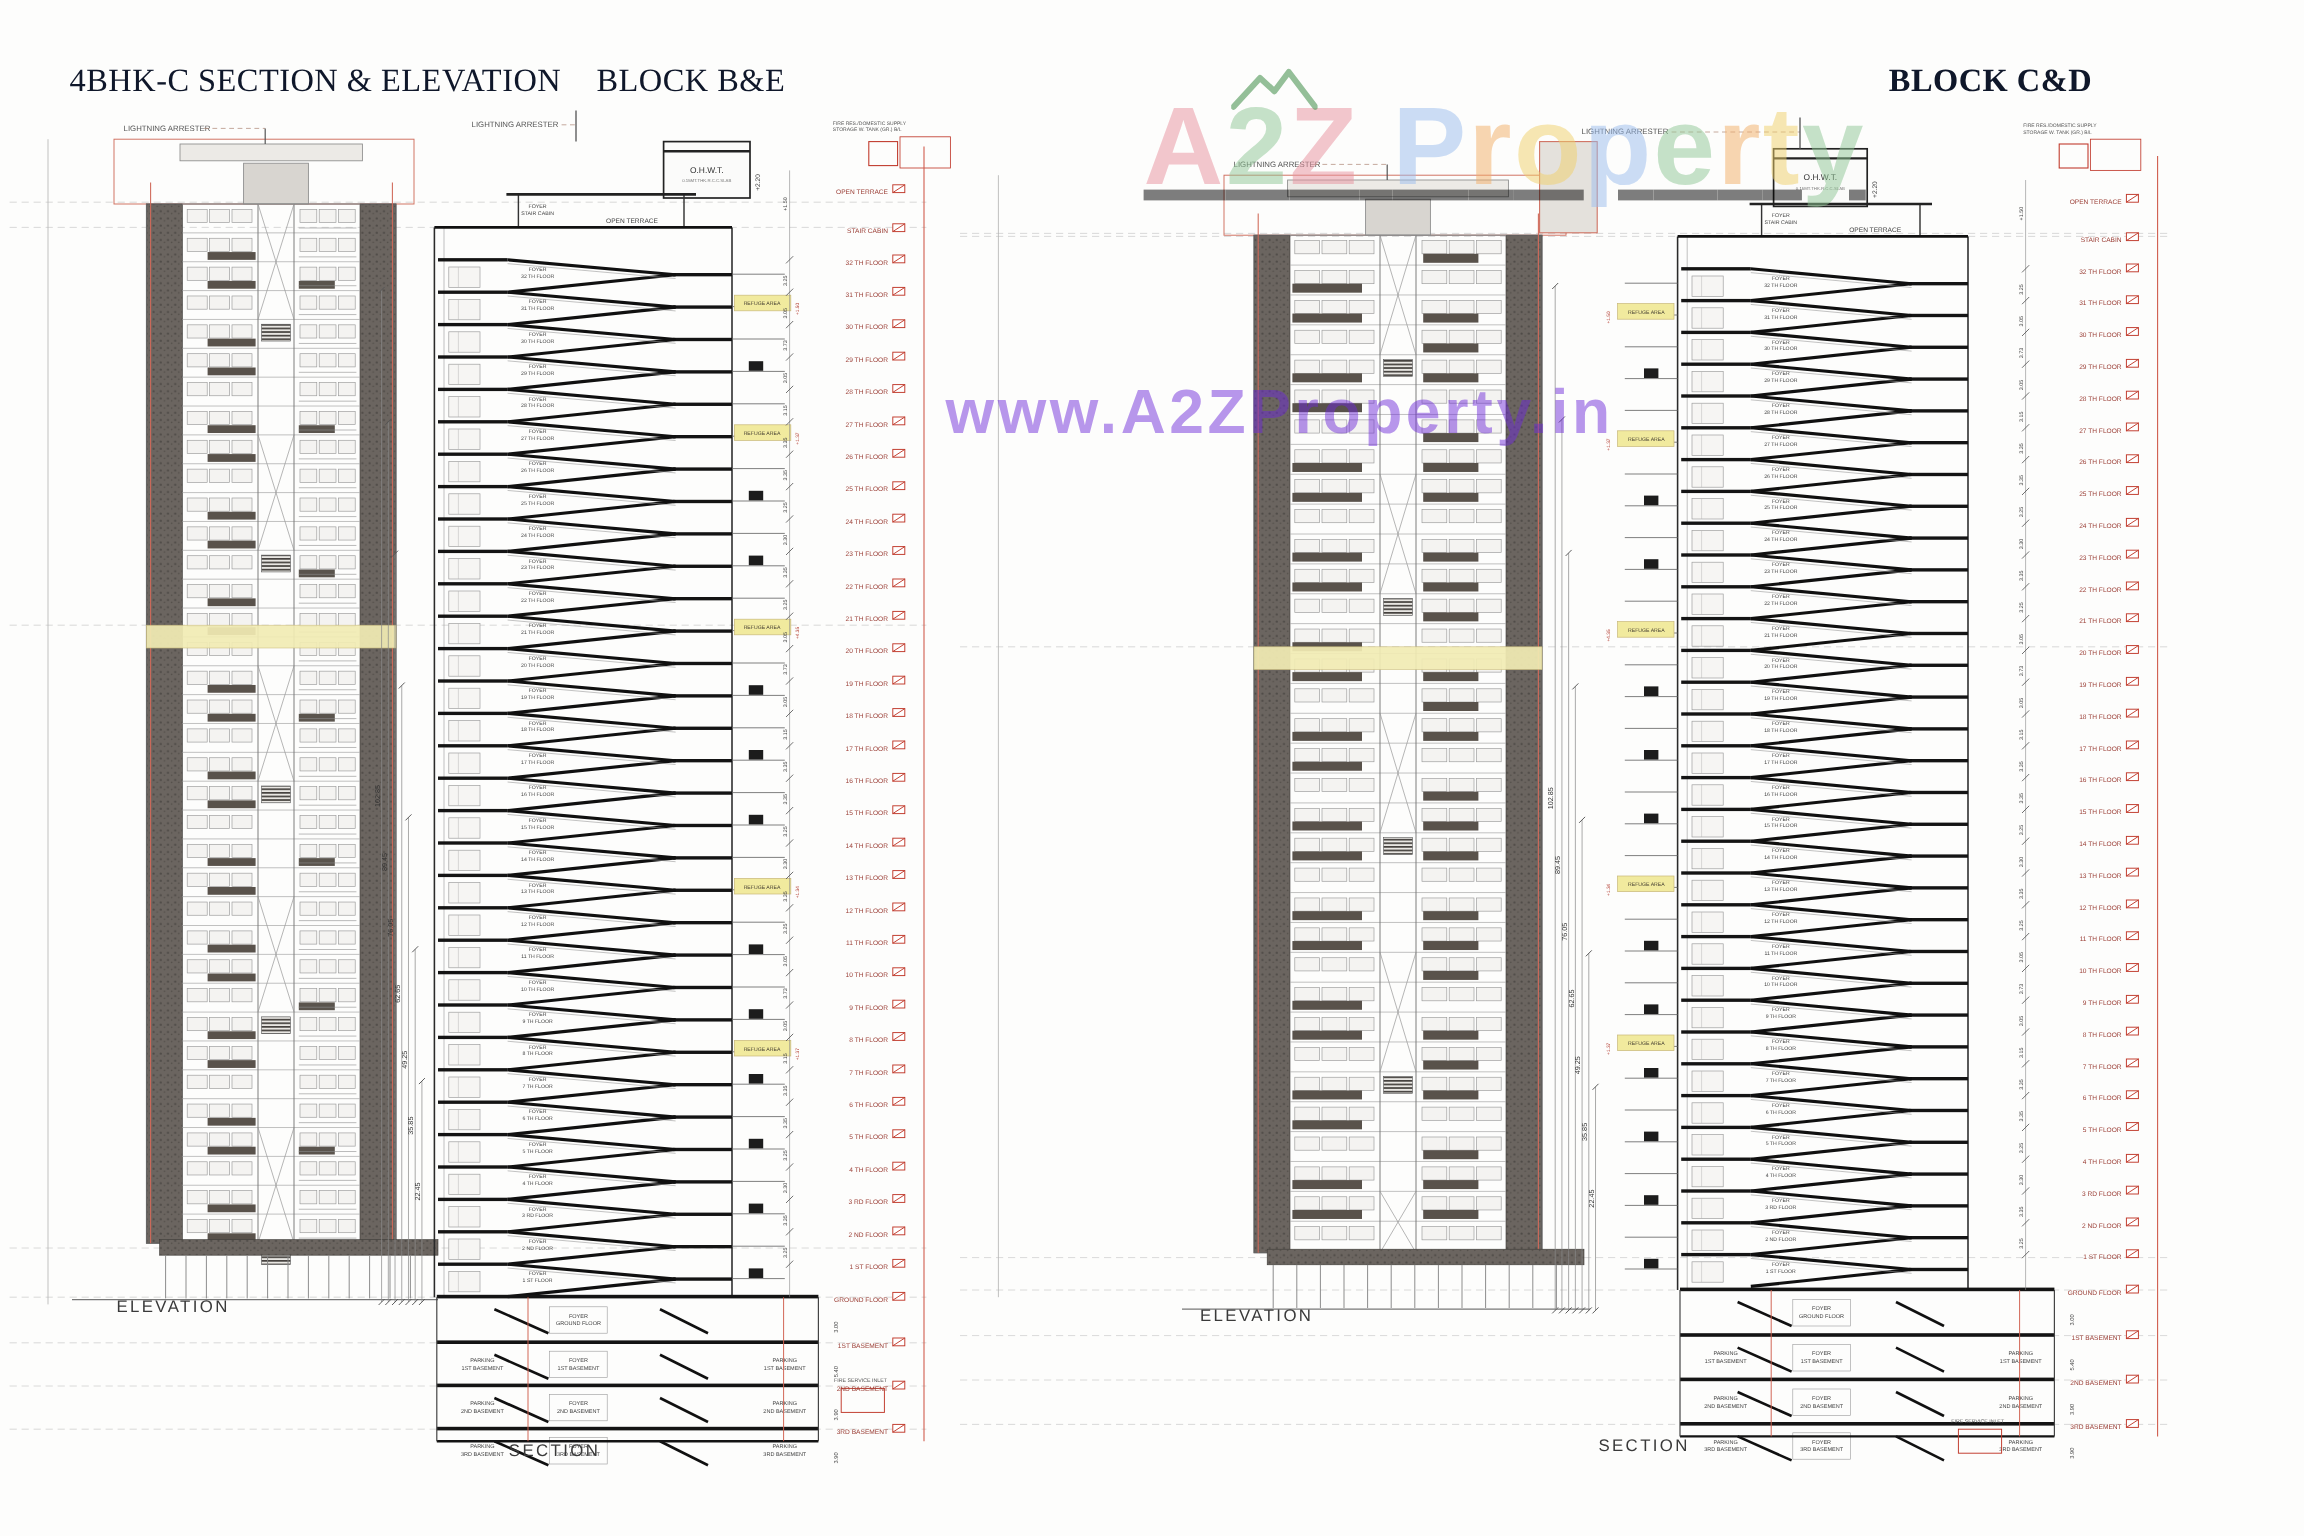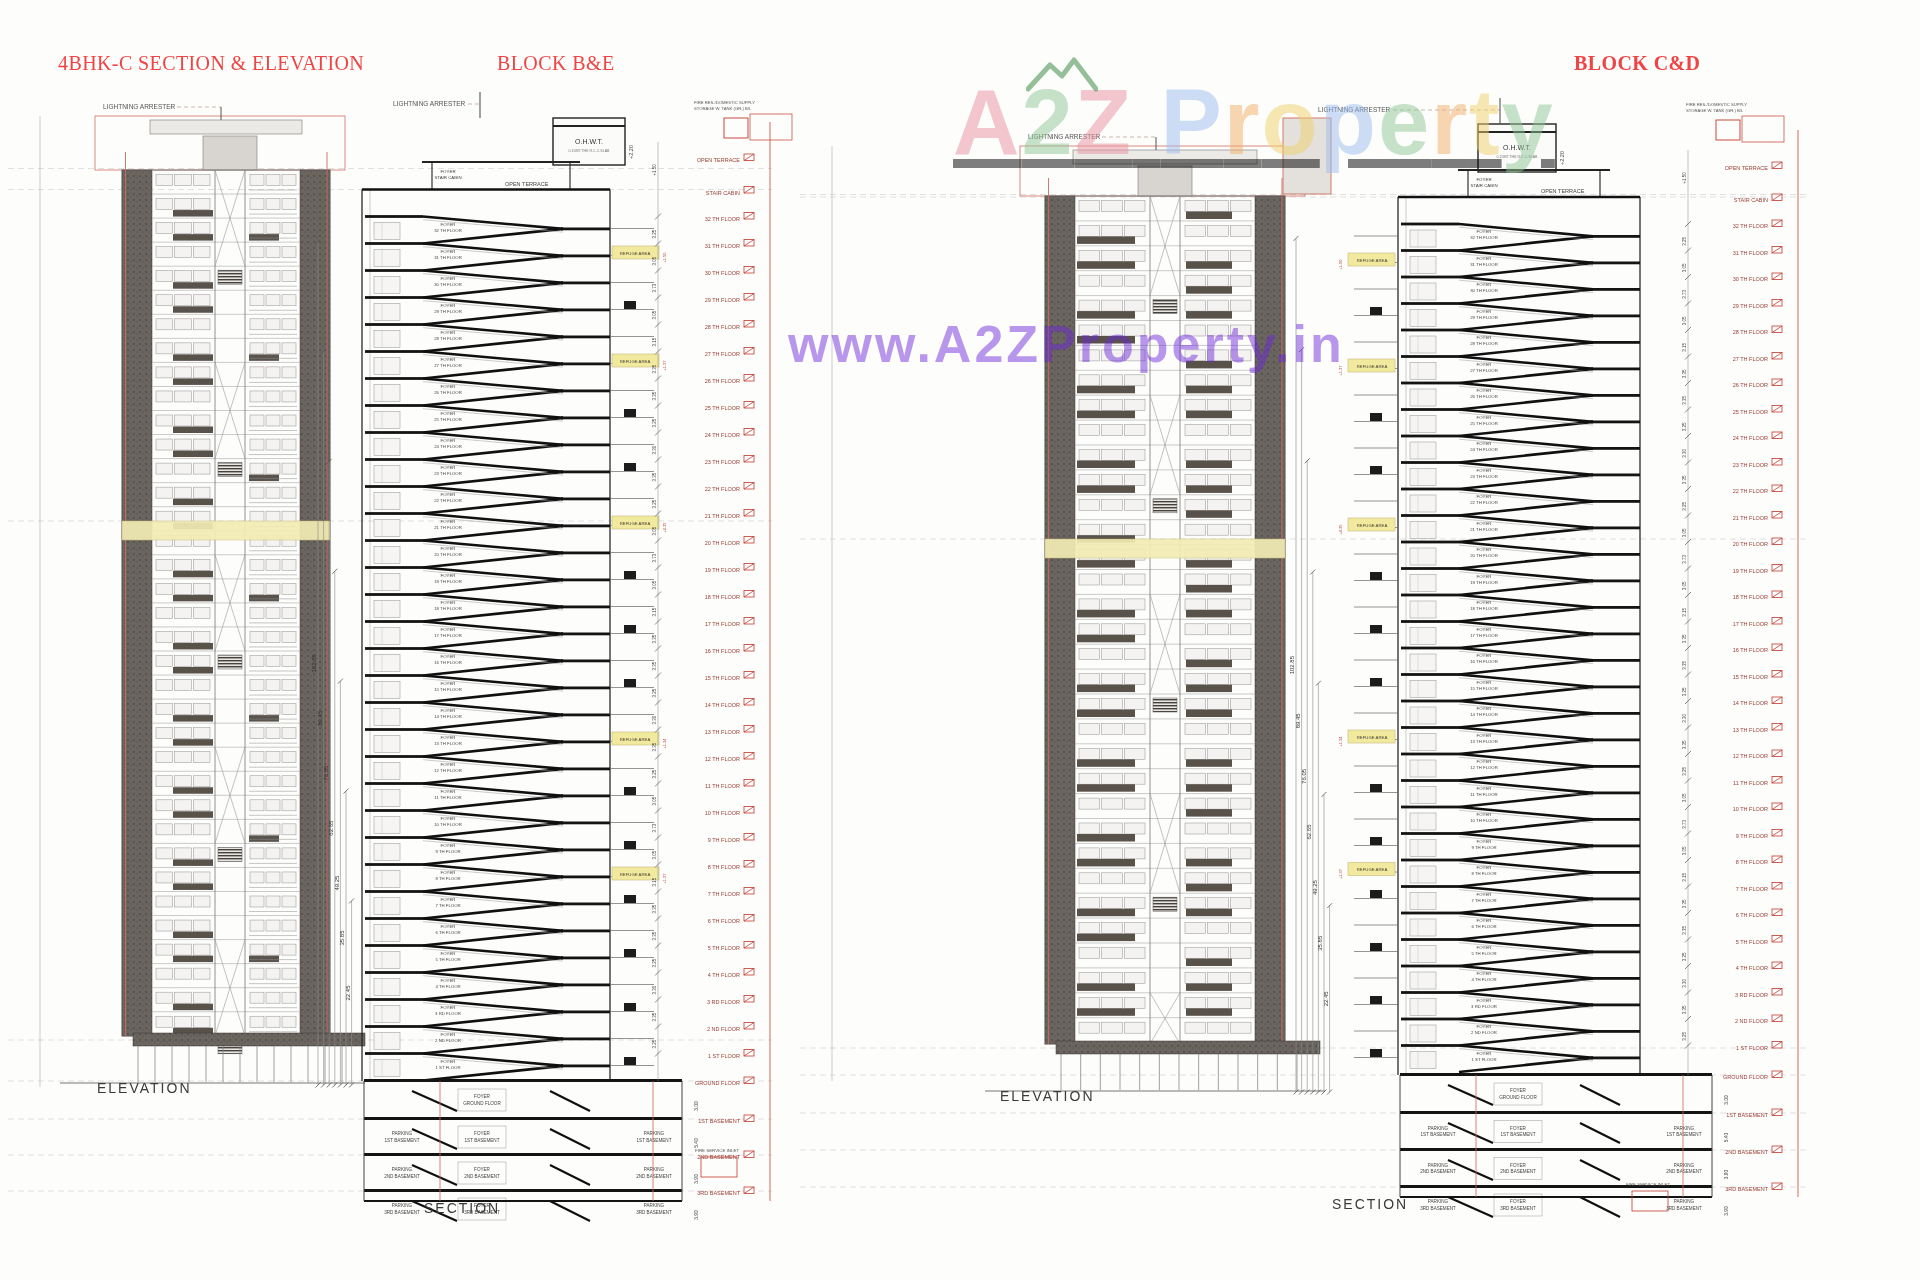--- a/index.html
+++ b/index.html
@@ -1,18 +1,18 @@
 <!DOCTYPE html>
 <html><head>
 <meta charset="utf-8">
 <style>
   html,body{margin:0;padding:0;background:#ffffff;}
   .page{position:relative;width:1920px;height:1280px;background:#fdfdfc;overflow:hidden;
         font-family:"Liberation Sans",sans-serif;}
-  .title{position:absolute;font-family:"Liberation Serif",serif;font-size:20px;color:#ef4444;
+  .title{position:absolute;font-family:"Liberation Serif",serif;font-size:27px;color:#0f172a;
          white-space:nowrap;letter-spacing:.4px;}
   #cv{position:absolute;left:0;top:0;}
   .wm-logo{position:absolute;left:953px;top:76px;font-family:"Liberation Sans",sans-serif;
            font-weight:bold;font-size:92px;line-height:1;letter-spacing:2px;opacity:.5;
            white-space:nowrap;z-index:3;pointer-events:none;text-decoration:underline;}
   .wm-roof{position:absolute;left:1026px;top:56px;z-index:3;opacity:.65;pointer-events:none;}
   .wm-url{position:absolute;left:788px;top:314px;font-family:"Liberation Sans",sans-serif;
           font-weight:bold;font-size:52px;letter-spacing:3px;color:#6d28d9;opacity:.48;
           white-space:nowrap;z-index:3;pointer-events:none;}
 </style>

